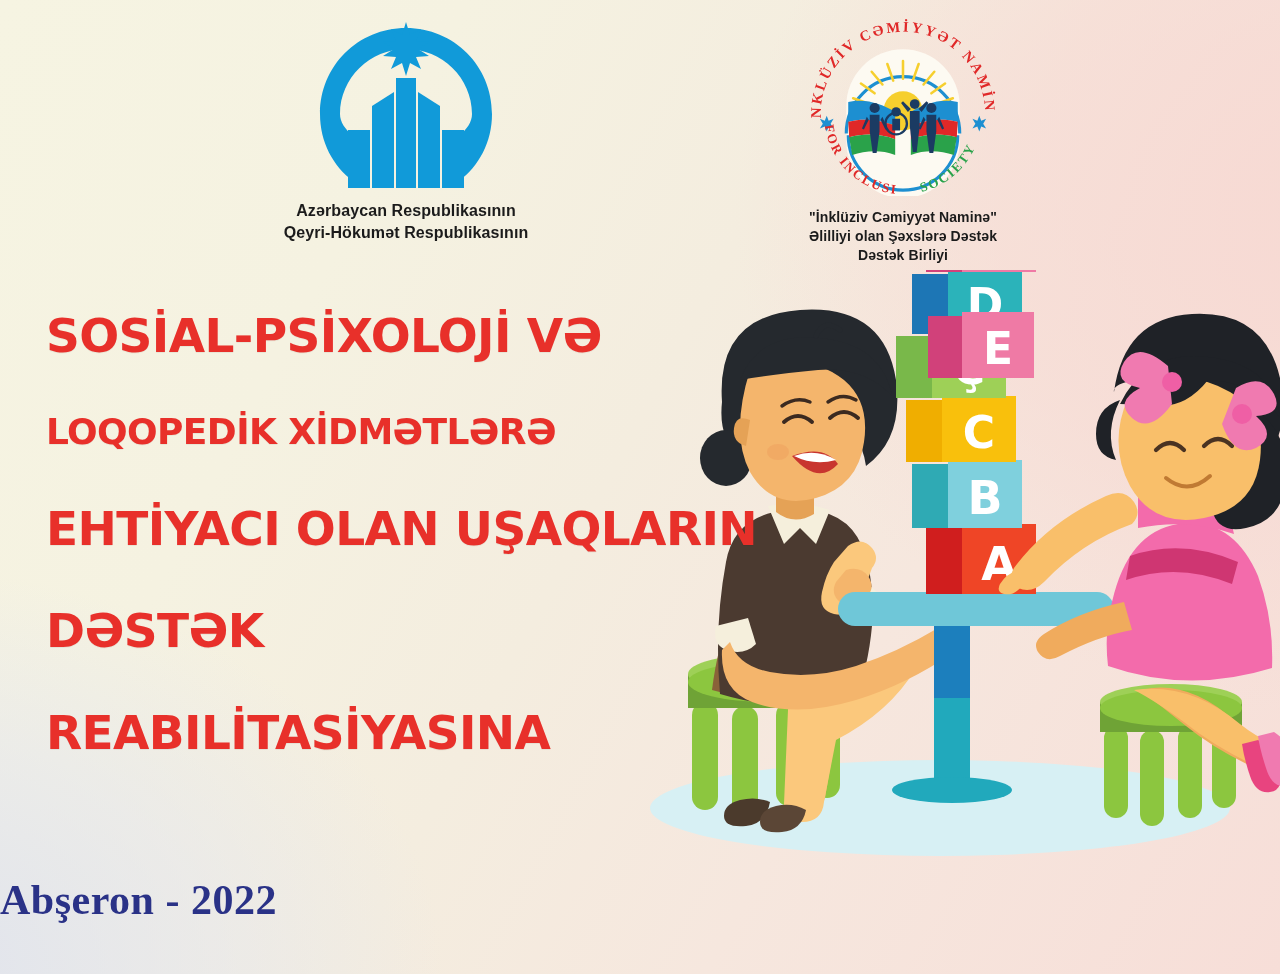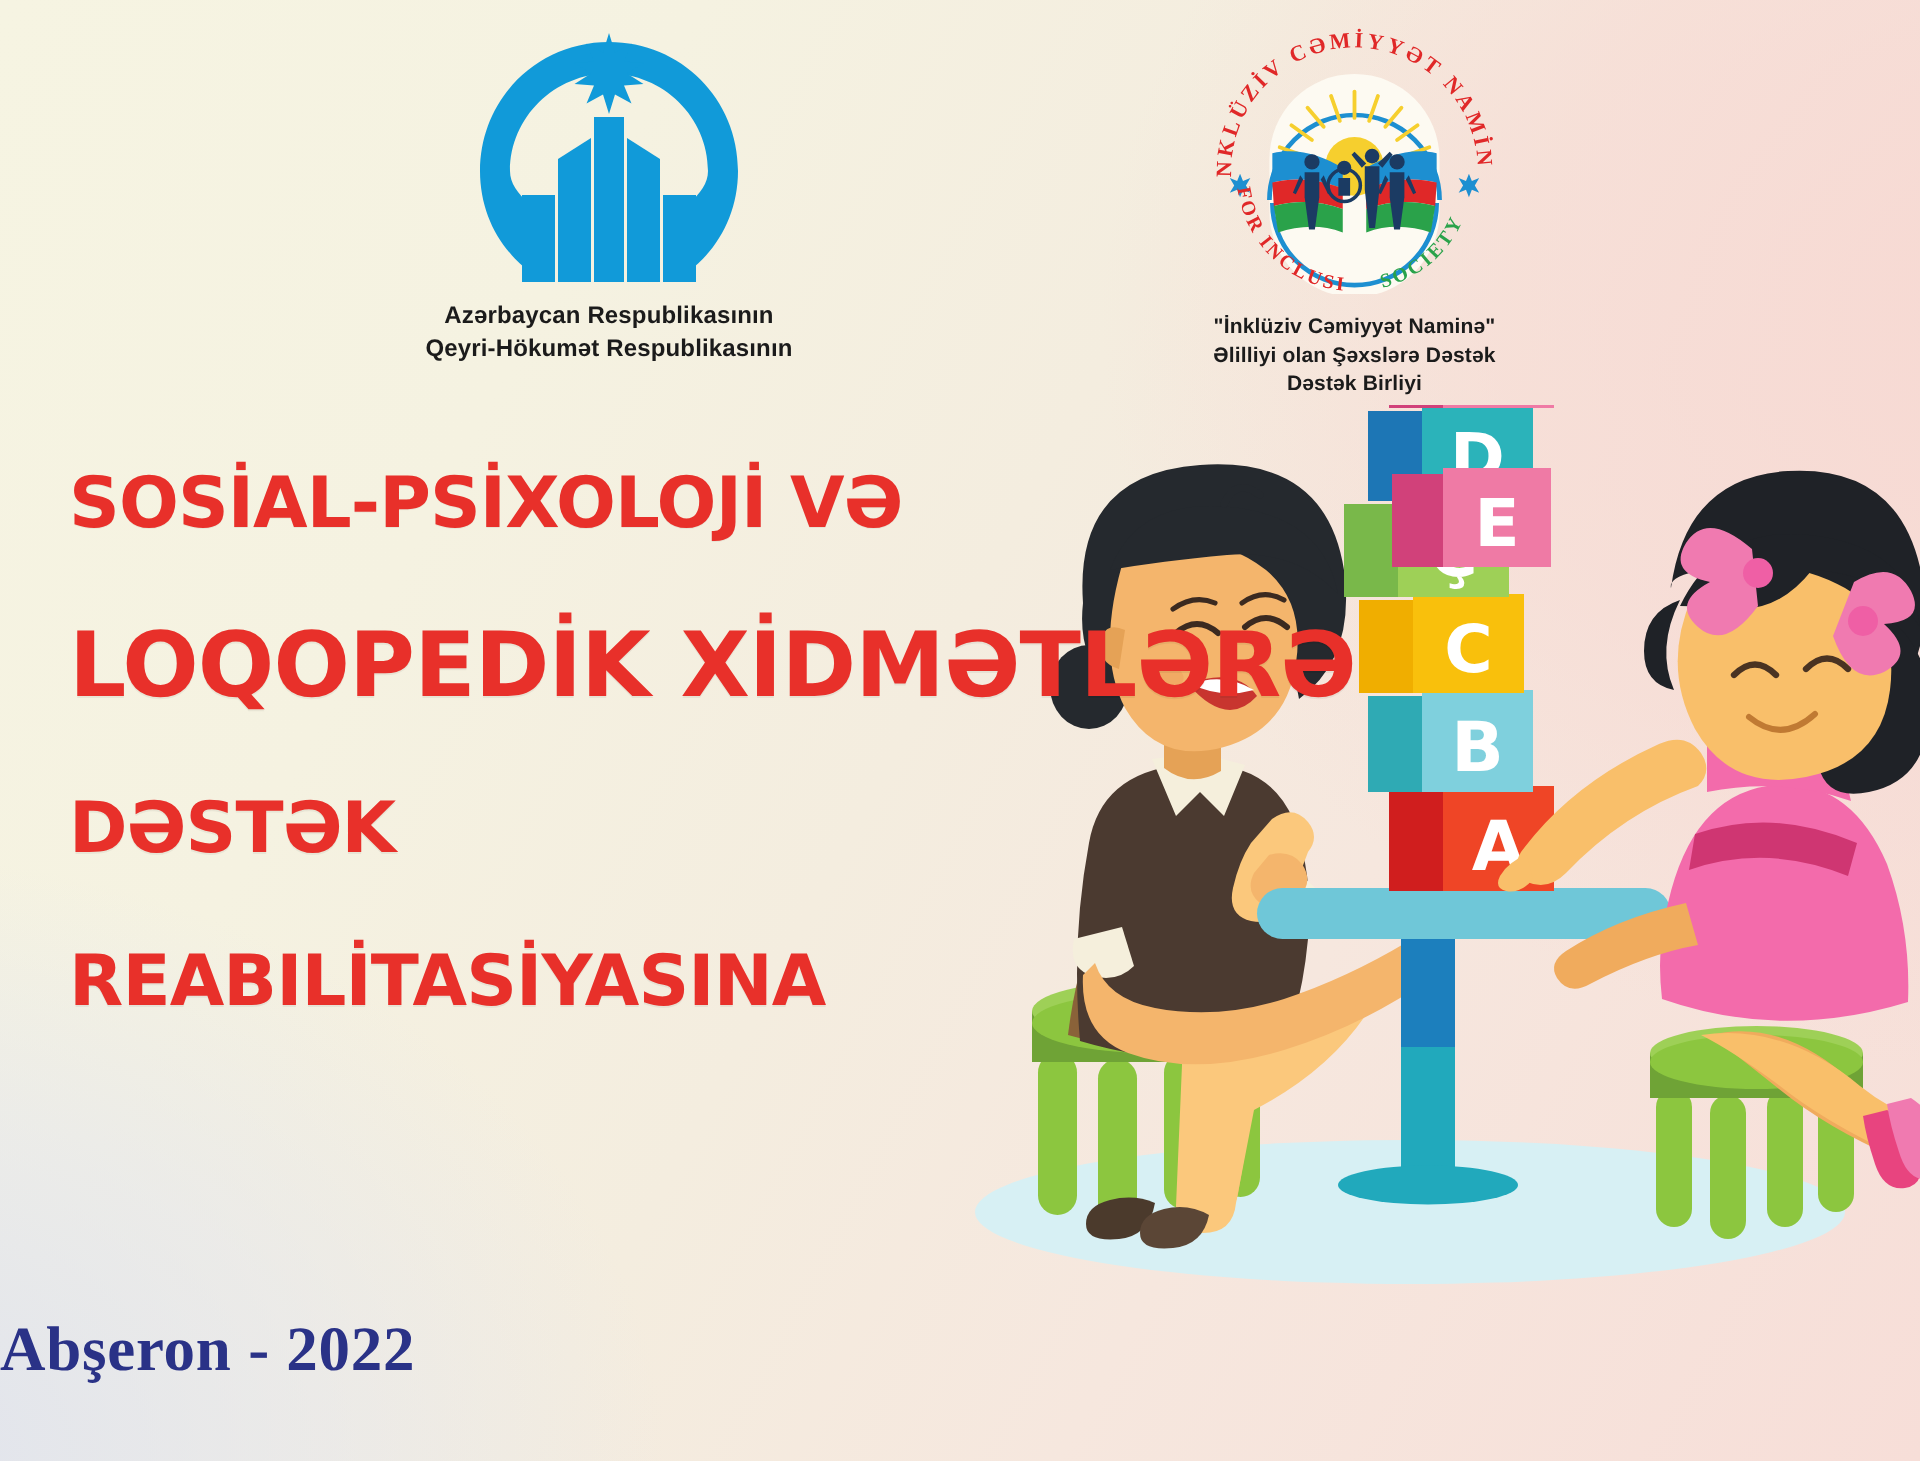--- a/index.html
+++ b/index.html
@@ -44,21 +44,21 @@
     font-size:47px;
     line-height:1.0;
     letter-spacing:-0.6px;
     margin-bottom:55px;
     transform:scaleX(1.0);
     transform-origin:left center;
     white-space:nowrap;
     text-shadow:0 1px 0 rgba(0,0,0,.05);
   }
   .headline .hl:last-child{margin-bottom:0;}
-  .headline .hl.l2{font-size:60px;}
+  .headline .hl.l2{font-size:36px;}
 
   
   .footer-place{
     position:absolute;left:0;top:876px;width:100%;
     font-family:"Liberation Serif", serif;
     font-weight:bold;font-size:42px;color:#2a3287;
     letter-spacing:.5px;
     z-index:6;
   }
 
@@ -337,19 +337,20 @@
 
   <svg style="position:absolute;left:920px;top:310px;width:130px;height:80px;z-index:5;" viewBox="0 0 130 80">
     <rect x="8" y="6" width="34" height="62" fill="#d1417a"></rect>
     <rect x="42" y="2" width="72" height="66" fill="#ef7aa5"></rect>
     <text x="78" y="54" font-family="DejaVu Sans, sans-serif" font-size="44" font-weight="bold" fill="#ffffff" text-anchor="middle">E</text>
   </svg>
 
   <div class="headline">
     <div class="hl l1">SOSİAL-PSİXOLOJİ VƏ</div>
     <div class="hl l2">LOQOPEDİK XİDMƏTLƏRƏ</div>
+    <div class="hl l3">EHTİYACI OLAN UŞAQLARIN</div>
     <div class="hl l5">DƏSTƏK</div>
     <div class="hl l4">REABILİTASİYASINA</div>
   </div>
 
   <div class="footer-place">Abşeron - 2022</div>
 
 </div>
 
 </body></html>

